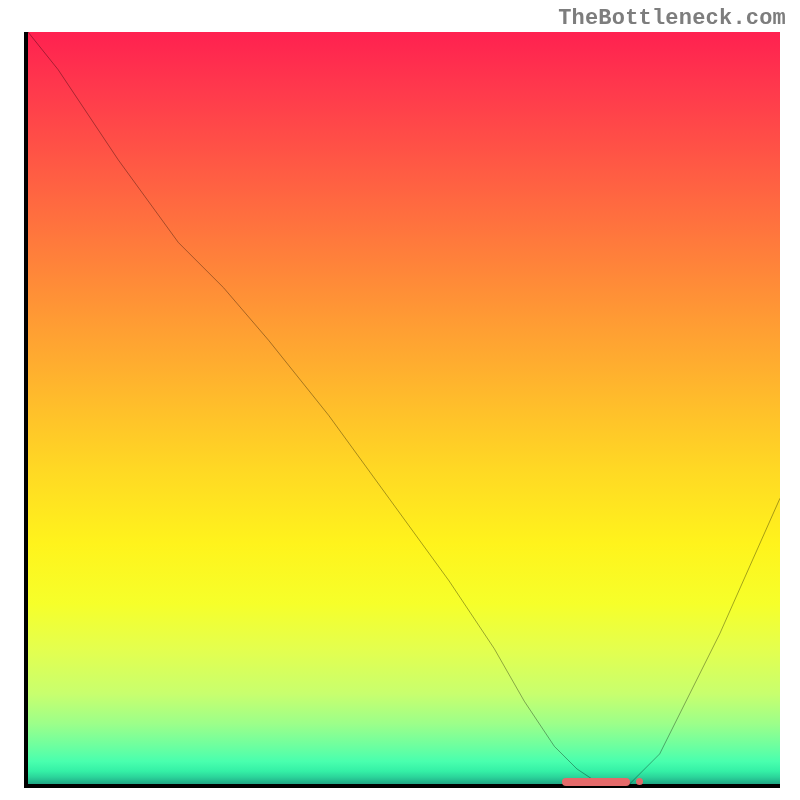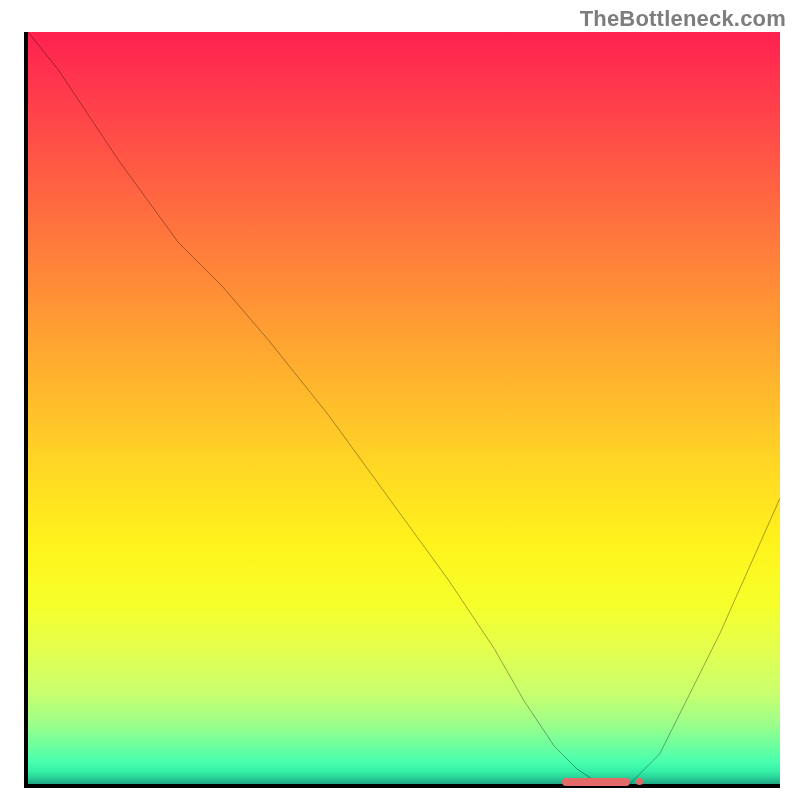--- a/index.html
+++ b/index.html
@@ -8,20 +8,21 @@
     width: 800px;
     height: 800px;
     background: #ffffff;
     font-family: Arial, Helvetica, sans-serif;
     overflow: hidden;
   }
   .container {
     position: relative;
     width: 800px;
     height: 800px;
+    font-family: Liberation Mono, monospace;
   }
   .attribution {
     position: absolute;
     top: 6px;
     right: 14px;
     font-size: 22px;
     font-weight: 600;
     color: #7d7d7d;
     letter-spacing: 0.2px;
   }

